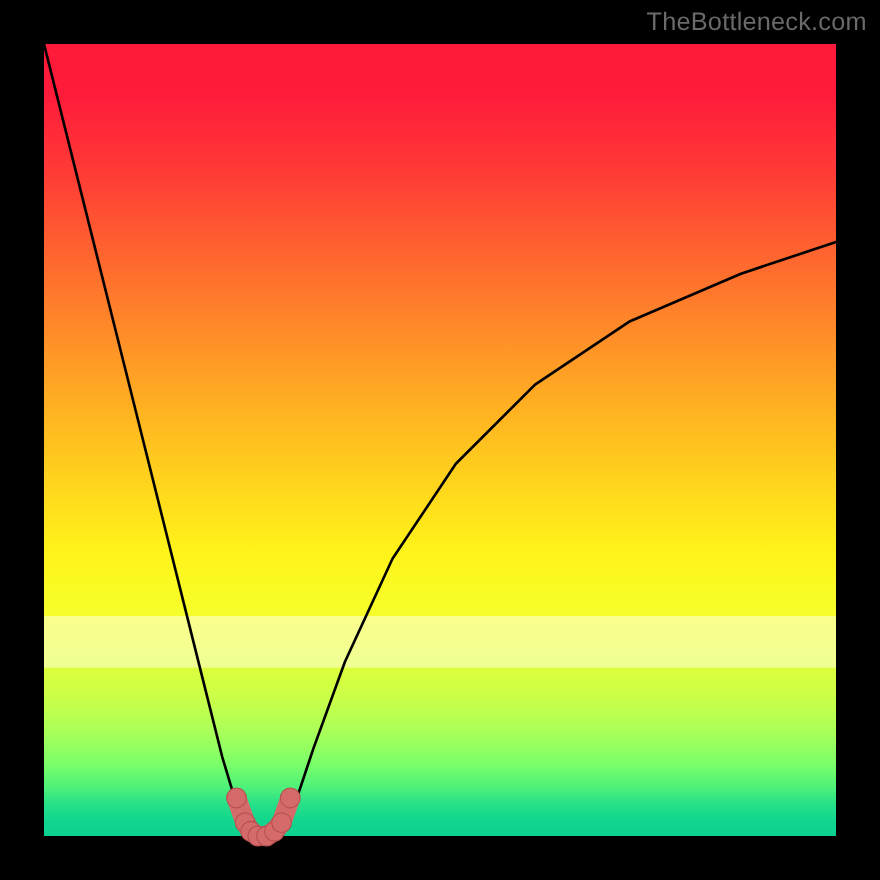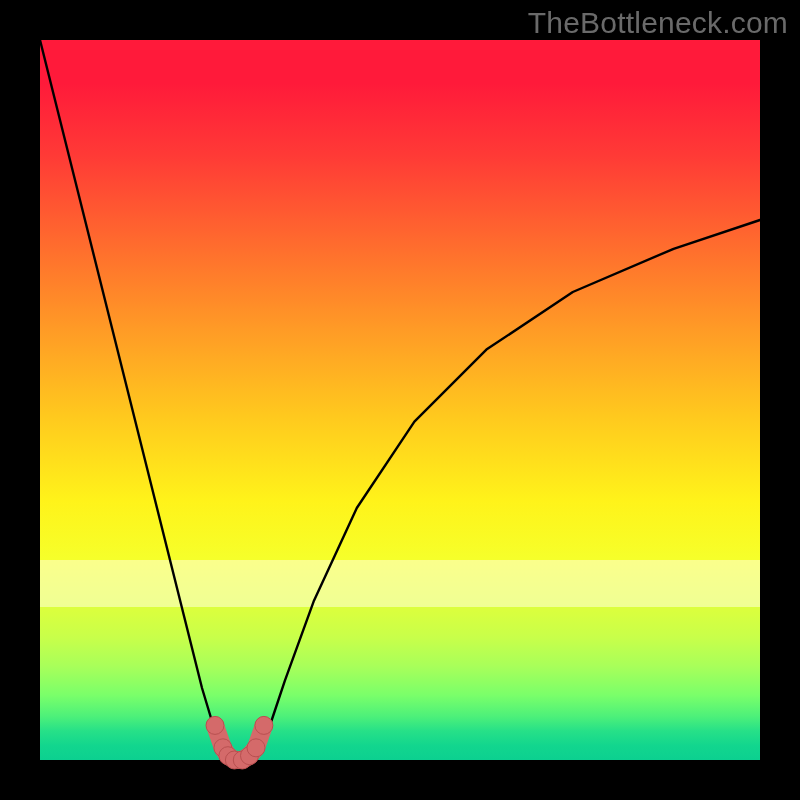--- a/index.html
+++ b/index.html
@@ -57,21 +57,21 @@
     top: 0;
     width: 720px;
     height: 720px;
     overflow: visible;
   }
   .watermark {
     position: absolute;
     top: 6px;
     right: 12px;
     color: #6a6a6a;
-    font-size: 30px;
+    font-size: 23px;
     letter-spacing: 0.2px;
   }
 </style>
 </head>
 <body>
 
 <div class="frame">
   <div class="plot">
     <div class="pale-band"></div>
     <svg class="curve" viewBox="0 0 720 720">

